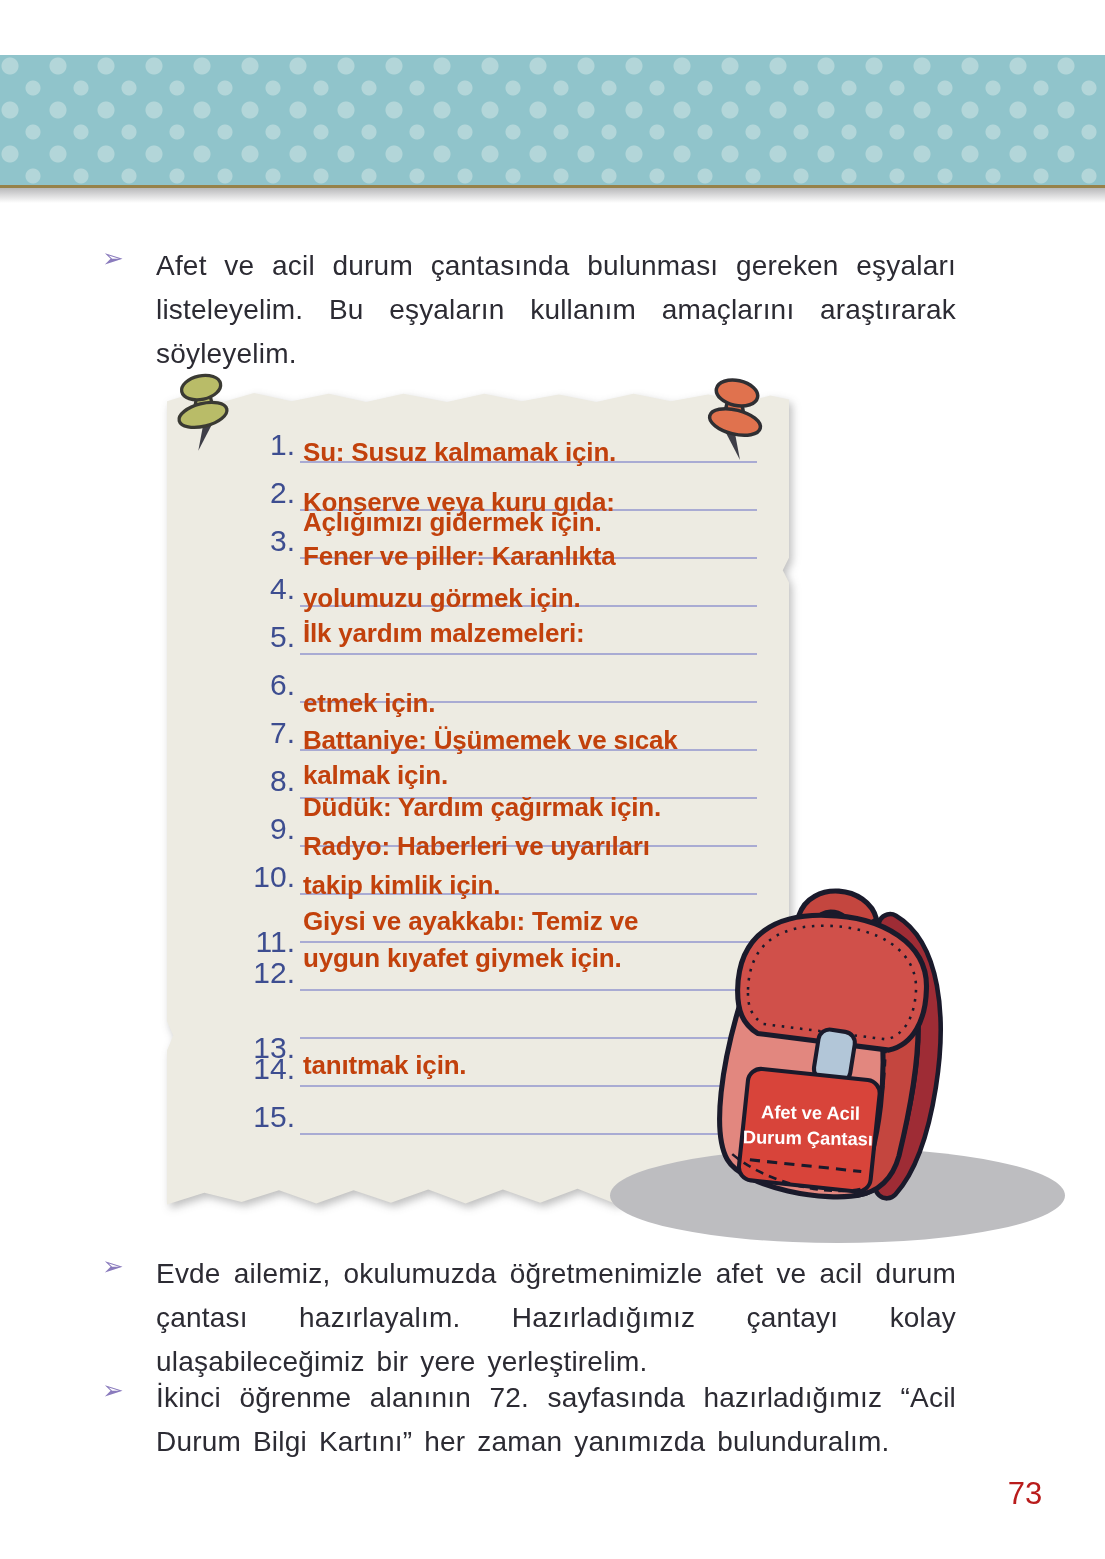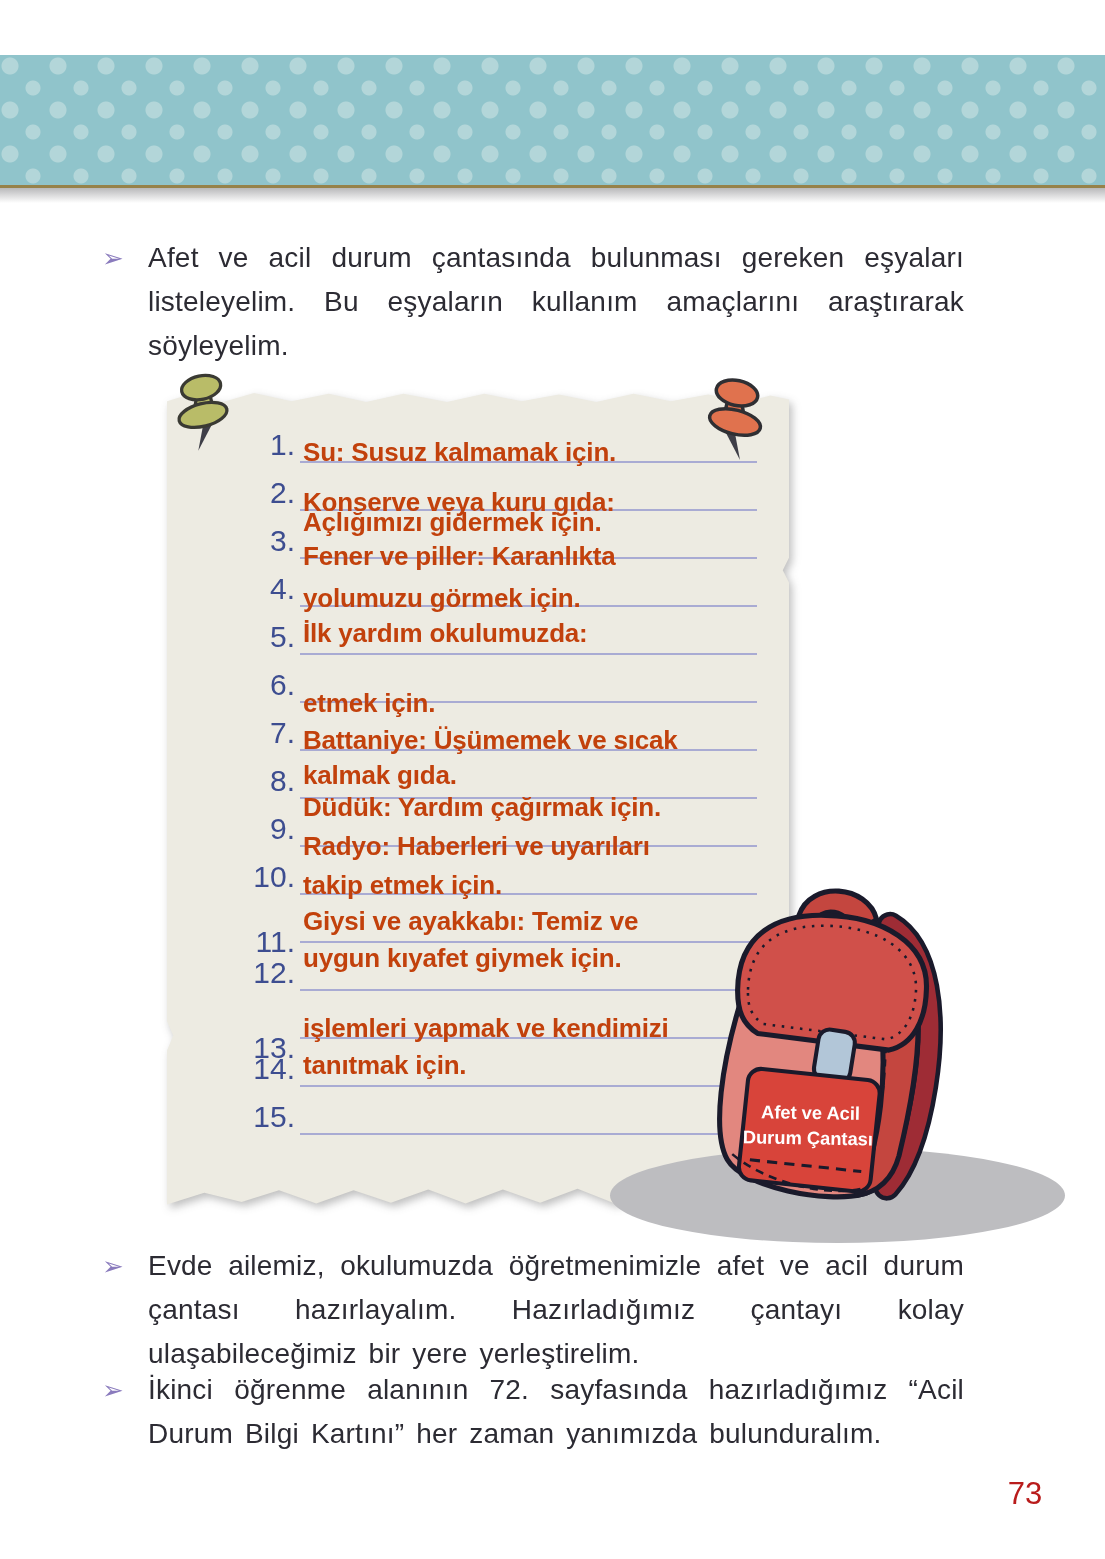--- a/index.html
+++ b/index.html
@@ -24,21 +24,21 @@
   }
   
   .para{
     position:absolute;left:102px;width:862px;display:flex;align-items:flex-start;
     color:#2c2b33;font-size:28px;line-height:44px;letter-spacing:.2px;word-spacing:4px;
   }
   .para .marker{
     flex:0 0 46px;color:#8a7bbd;font-family:"DejaVu Sans",sans-serif;
     font-size:26px;line-height:44px;
   }
-  .para p{margin:0;text-align:justify;}
+  .para p{margin:8px;text-align:justify;}
   
   #notepad-wrap{position:absolute;left:167px;top:388px;width:622px;height:828px;
     filter:drop-shadow(3px 4px 4px rgba(40,40,40,.30));z-index:1;}
   #notepad{
     position:relative;width:100%;height:100%;background:#edebe2;
     clip-path:polygon(
       0% 1.6%,4% .7%,9% 1.7%,14% .6%,20% 1.6%,26% .7%,32% 1.7%,38% .7%,45% 1.7%,51% .7%,
       57% 1.6%,63% .8%,69% 1.7%,75% .7%,81% 1.6%,87% .8%,93% 1.7%,97% .9%,100% 1.4%,
       100% 20.5%,99% 22%,100% 23.5%,
       100% 96.2%,95% 98.3%,90% 96.6%,84% 98.4%,78% 96.7%,72% 98.5%,66% 96.7%,60% 98.4%,
@@ -113,30 +113,29 @@
           <div class="rule" style="top: 649px; left: 133px; width: 457px;"></div>
           <div class="num" style="top: 664px; left: 78px;">14.</div>
           <div class="rule" style="top: 697px; left: 133px; width: 457px;"></div>
           <div class="num" style="top: 712px; left: 78px;">15.</div>
           <div class="rule" style="top: 745px; left: 133px; width: 457px;"></div>
           <div class="answer" style="top: 49px;">Su: Susuz kalmamak için.</div>
           <div class="answer" style="top: 99px;">Konserve veya kuru gıda:</div>
           <div class="answer" style="top: 119px;">Açlığımızı gidermek için.</div>
           <div class="answer" style="top: 153px;">Fener ve piller: Karanlıkta</div>
           <div class="answer" style="top: 195px;">yolumuzu görmek için.</div>
-          <div class="answer" style="top: 230px;">İlk yardım okulumuzda:</div>
+          <div class="answer" style="top: 230px;">İlk yardım malzemeleri:</div>
           <div class="answer" style="top: 300px;">etmek için.</div>
           <div class="answer" style="top: 337px;">Battaniye: Üşümemek ve sıcak</div>
-          <div class="answer" style="top: 372px;">kalmak gıda.</div>
+          <div class="answer" style="top: 372px;">kalmak için.</div>
           <div class="answer" style="top: 404px;">Düdük: Yardım çağırmak için.</div>
           <div class="answer" style="top: 443px;">Radyo: Haberleri ve uyarıları</div>
-          <div class="answer" style="top: 482px;">takip etmek için.</div>
+          <div class="answer" style="top: 482px;">takip kimlik için.</div>
           <div class="answer" style="top: 518px;">Giysi ve ayakkabı: Temiz ve</div>
           <div class="answer" style="top: 555px;">uygun kıyafet giymek için.</div>
-          <div class="answer" style="top: 625px;">işlemleri yapmak ve kendimizi</div>
           <div class="answer" style="top: 662px;">tanıtmak için.</div>
         </div>
     </div>
   </div>
 
   <svg class="pin" style="left:170px;top:372px" width="66" height="84" viewBox="0 0 70 86">
     <path d="M36,50 L30,82 L45,53 Z" fill="#3e3e47"></path>
     <path d="M29,20 L26,38 L46,38 L41,17 Z" fill="#b9bc68" stroke="#3a3a33" stroke-width="3.5"></path>
     <ellipse cx="35" cy="44" rx="26" ry="12" transform="rotate(-14 35 44)" fill="#b9bc68" stroke="#3a3a33" stroke-width="3.5"></ellipse>
     <ellipse cx="33" cy="15" rx="21" ry="12.5" transform="rotate(-12 33 15)" fill="#b9bc68" stroke="#3a3a33" stroke-width="3.5"></ellipse>

